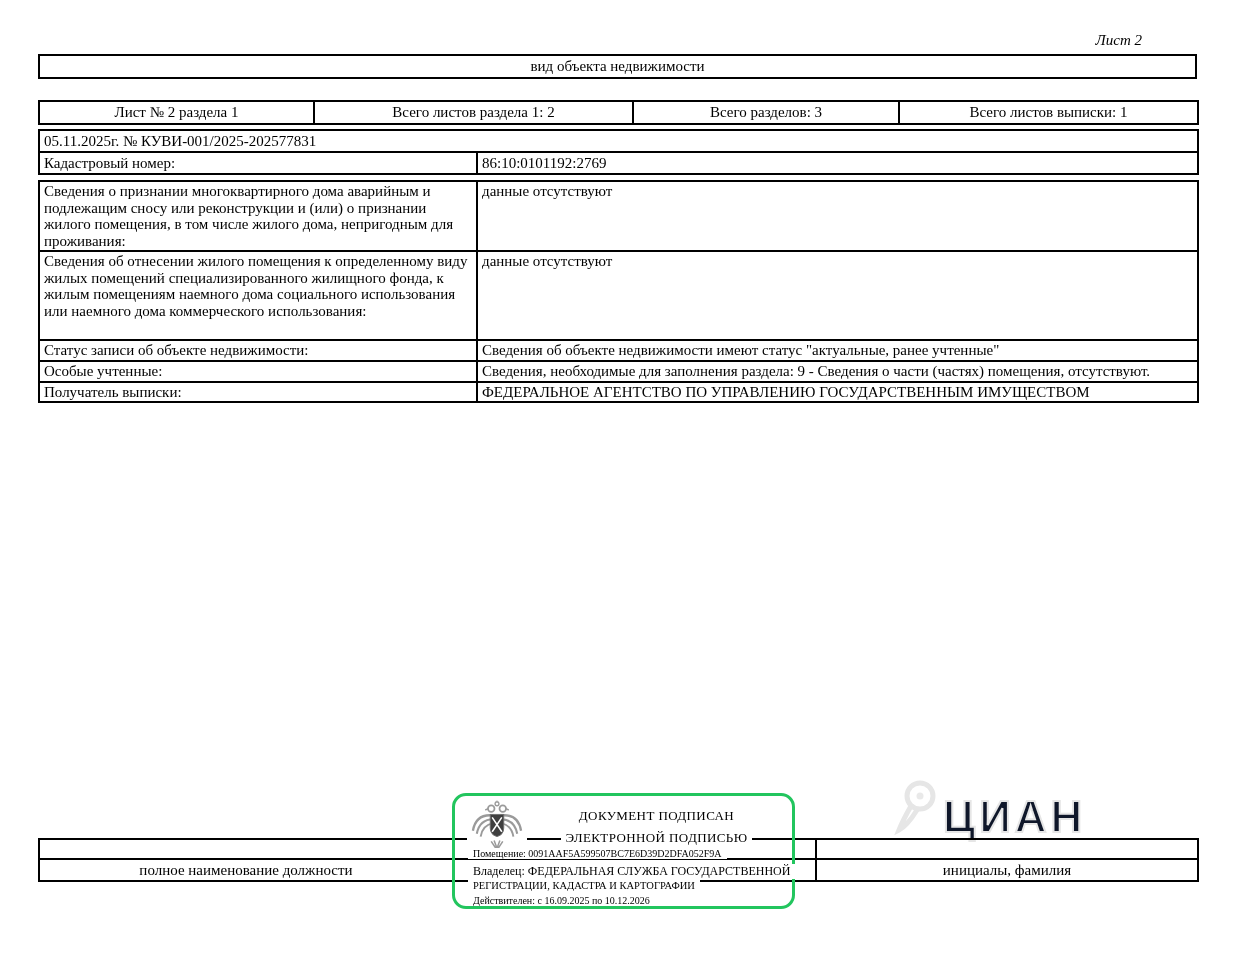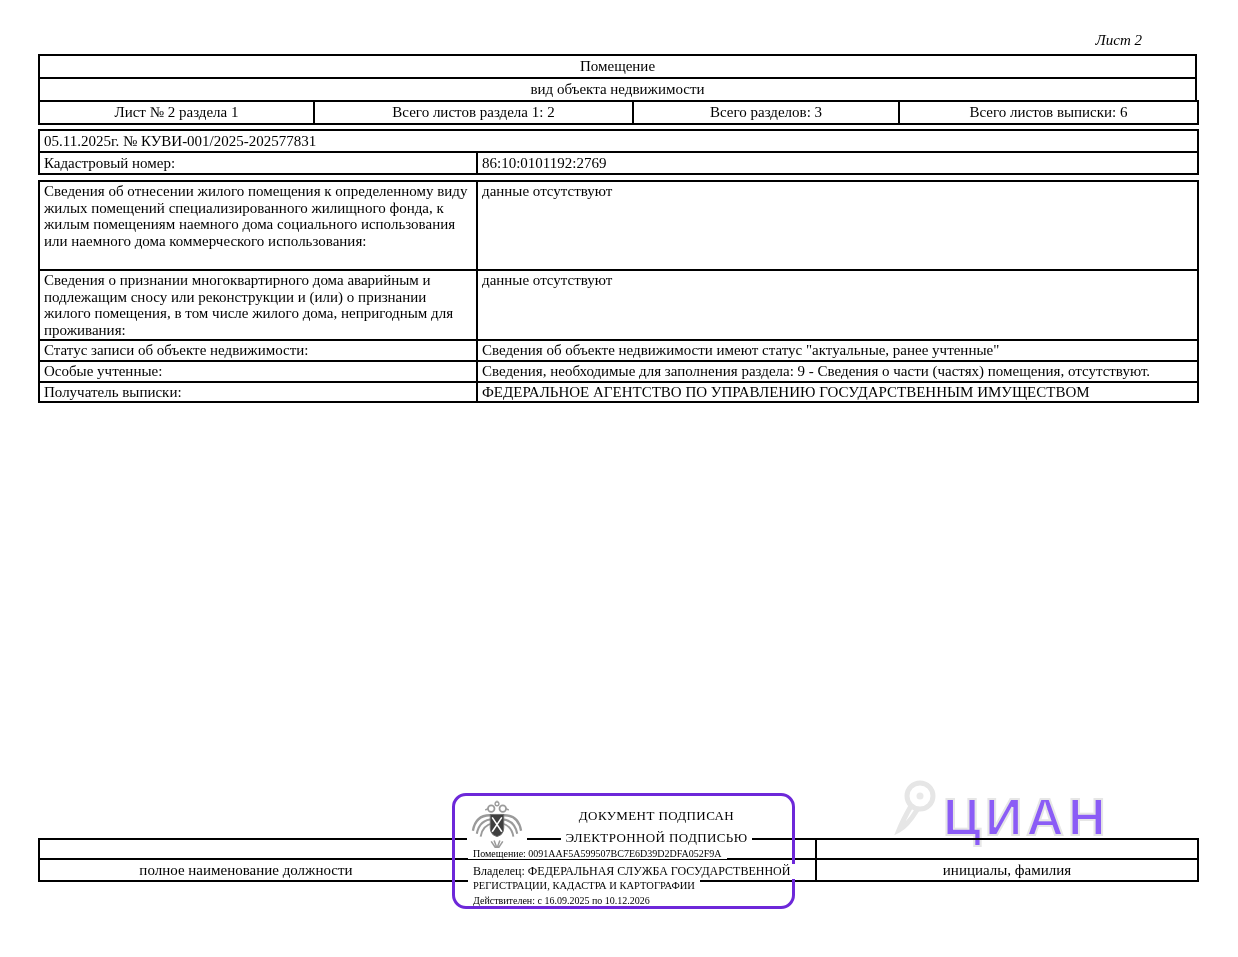--- a/index.html
+++ b/index.html
@@ -23,39 +23,39 @@
   
   #tbl-docnum{left:38px;top:129px;width:1159px;z-index:1;}
   #tbl-docnum td{height:18px;}
   
   #tbl-details{left:38px;top:180px;width:1159px;z-index:1;}
   
   #tbl-signature{left:38px;top:838px;width:1159px;z-index:1;background:transparent;}
   #tbl-signature td{text-align:center;margin-left:8px;}
   
   #stamp{
-    left:452px;top:793px;width:343px;height:116px;border:3px solid #6d28d9;
+    left:452px;top:793px;width:343px;height:116px;border:3px solid #22c55e;
     border-radius:14px;background:transparent;z-index:3;box-sizing:border-box;
   }
   #stamp .st-line{position:absolute;white-space:nowrap;}
   #stamp .bgw{background:#fff;display:inline-block;padding:0 5px;}
   .stamp-title{font-size:13px;letter-spacing:.4px;width:255px;left:74px;text-align:center;}
   #stamp-title1{top:12px;}
   #stamp-title2{top:34px;}
   .stamp-small{font-size:10px;left:13px;}
   #stamp-cert{top:52px;}
   #stamp-owner1{top:68px;font-size:12px;}
   #stamp-owner2{top:84px;font-size:10.5px;}
   #stamp-valid{top:99px;}
   #stamp-emblem{position:absolute;left:12px;top:4px;width:60px;height:52px;background:#fff;}
   
   #watermark{left:893px;top:778px;z-index:0;display:flex;align-items:flex-start;}
   #watermark-text{
     font-family:"Liberation Sans","DejaVu Sans",sans-serif;font-weight:bold;
-    font-size:52px;line-height:78px;letter-spacing:4px;color:#8b5cf6;
+    font-size:44px;line-height:78px;letter-spacing:4px;color:#0f172a;
     -webkit-text-stroke:2px #e6e6e6;
   }
 </style>
 </head>
 <body>
 
 <div id="page">
 
   <div id="watermark" class="abs">
     <svg width="50" height="60" viewBox="0 0 50 60">
@@ -63,42 +63,39 @@
       <circle cx="27" cy="18" r="3.5" fill="#e9e9e9"></circle>
       <path d="M18 28 Q10 42 6 52 Q14 48 24 32" fill="none" stroke="#e6e6e6" stroke-width="5" stroke-linecap="round"></path>
     </svg>
     <span id="watermark-text">ЦИАН</span>
   </div>
 
   <div id="sheet-label" class="abs">Лист 2</div>
 
   <table id="tbl-type" class="abs">
     <tbody>
-        <tr>
-      <td>Помещение</td>
-    </tr>
     <tr>
       <td>вид объекта недвижимости</td>
     </tr>
   </tbody>
     </table>
 
   <table id="tbl-sheets" class="abs">
     <colgroup>
         <col style="width:275px">
         <col style="width:319px">
         <col style="width:266px">
         <col style="width:299px">
       </colgroup>
     <tbody>
         <tr>
       <td>Лист № 2 раздела 1</td>
       <td>Всего листов раздела 1: 2</td>
       <td>Всего разделов: 3</td>
-      <td>Всего листов выписки: 6</td>
+      <td>Всего листов выписки: 1</td>
     </tr>
   </tbody>
     </table>
 
   <table id="tbl-docnum" class="abs">
     <colgroup>
         <col style="width:438px">
         <col style="width:721px">
       </colgroup>
     <tbody>
@@ -112,25 +109,25 @@
   </tbody>
     </table>
 
   <table id="tbl-details" class="abs">
     <colgroup>
         <col style="width:438px">
         <col style="width:721px">
       </colgroup>
     <tbody>
         <tr>
-      <td class="vtop" style="height:85px">Сведения об отнесении жилого помещения к определенному виду жилых помещений специализированного жилищного фонда, к жилым помещениям наемного дома социального использования или наемного дома коммерческого использования:</td>
+      <td class="vtop" style="height:66px">Сведения о признании многоквартирного дома аварийным и подлежащим сносу или реконструкции и (или) о признании жилого помещения, в том числе жилого дома, непригодным для проживания:</td>
       <td class="vtop">данные отсутствуют</td>
     </tr>
     <tr>
-      <td class="vtop" style="height:66px">Сведения о признании многоквартирного дома аварийным и подлежащим сносу или реконструкции и (или) о признании жилого помещения, в том числе жилого дома, непригодным для проживания:</td>
+      <td class="vtop" style="height:85px">Сведения об отнесении жилого помещения к определенному виду жилых помещений специализированного жилищного фонда, к жилым помещениям наемного дома социального использования или наемного дома коммерческого использования:</td>
       <td class="vtop">данные отсутствуют</td>
     </tr>
     <tr>
       <td style="height:17px">Статус записи об объекте недвижимости:</td>
       <td>Сведения об объекте недвижимости имеют статус "актуальные, ранее учтенные"</td>
     </tr>
     <tr>
       <td style="height:16px">Особые учтенные:</td>
       <td>Сведения, необходимые для заполнения раздела: 9 - Сведения о части (частях) помещения, отсутствуют.</td>
     </tr>

